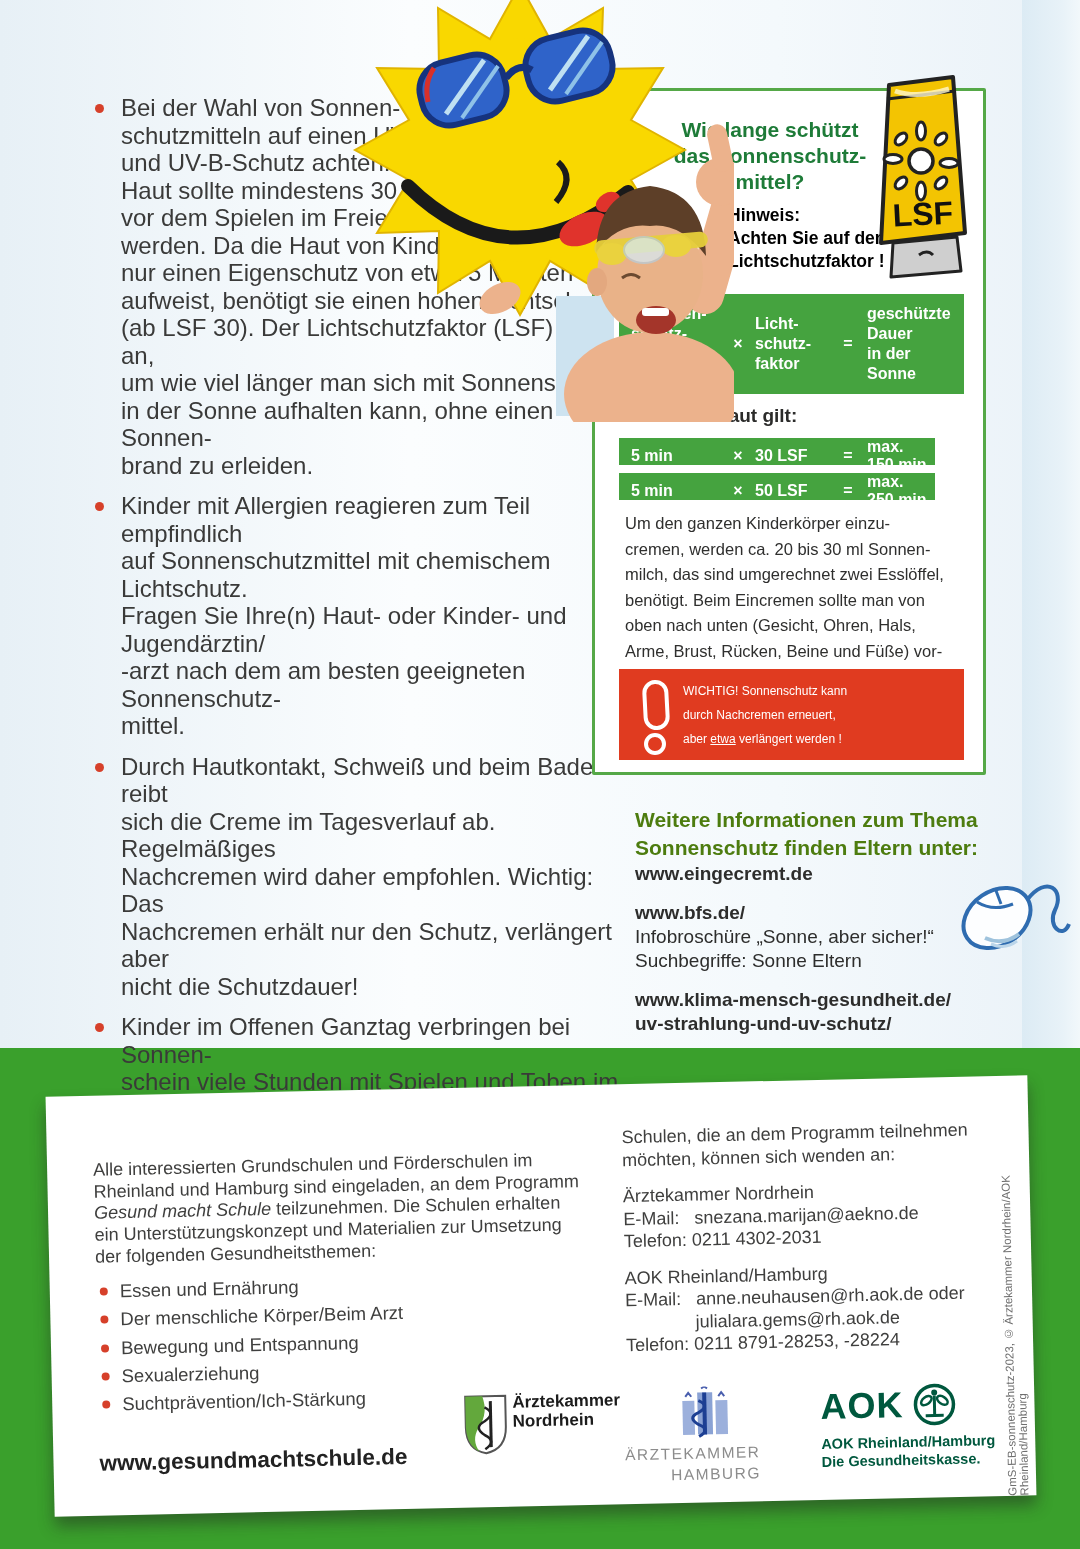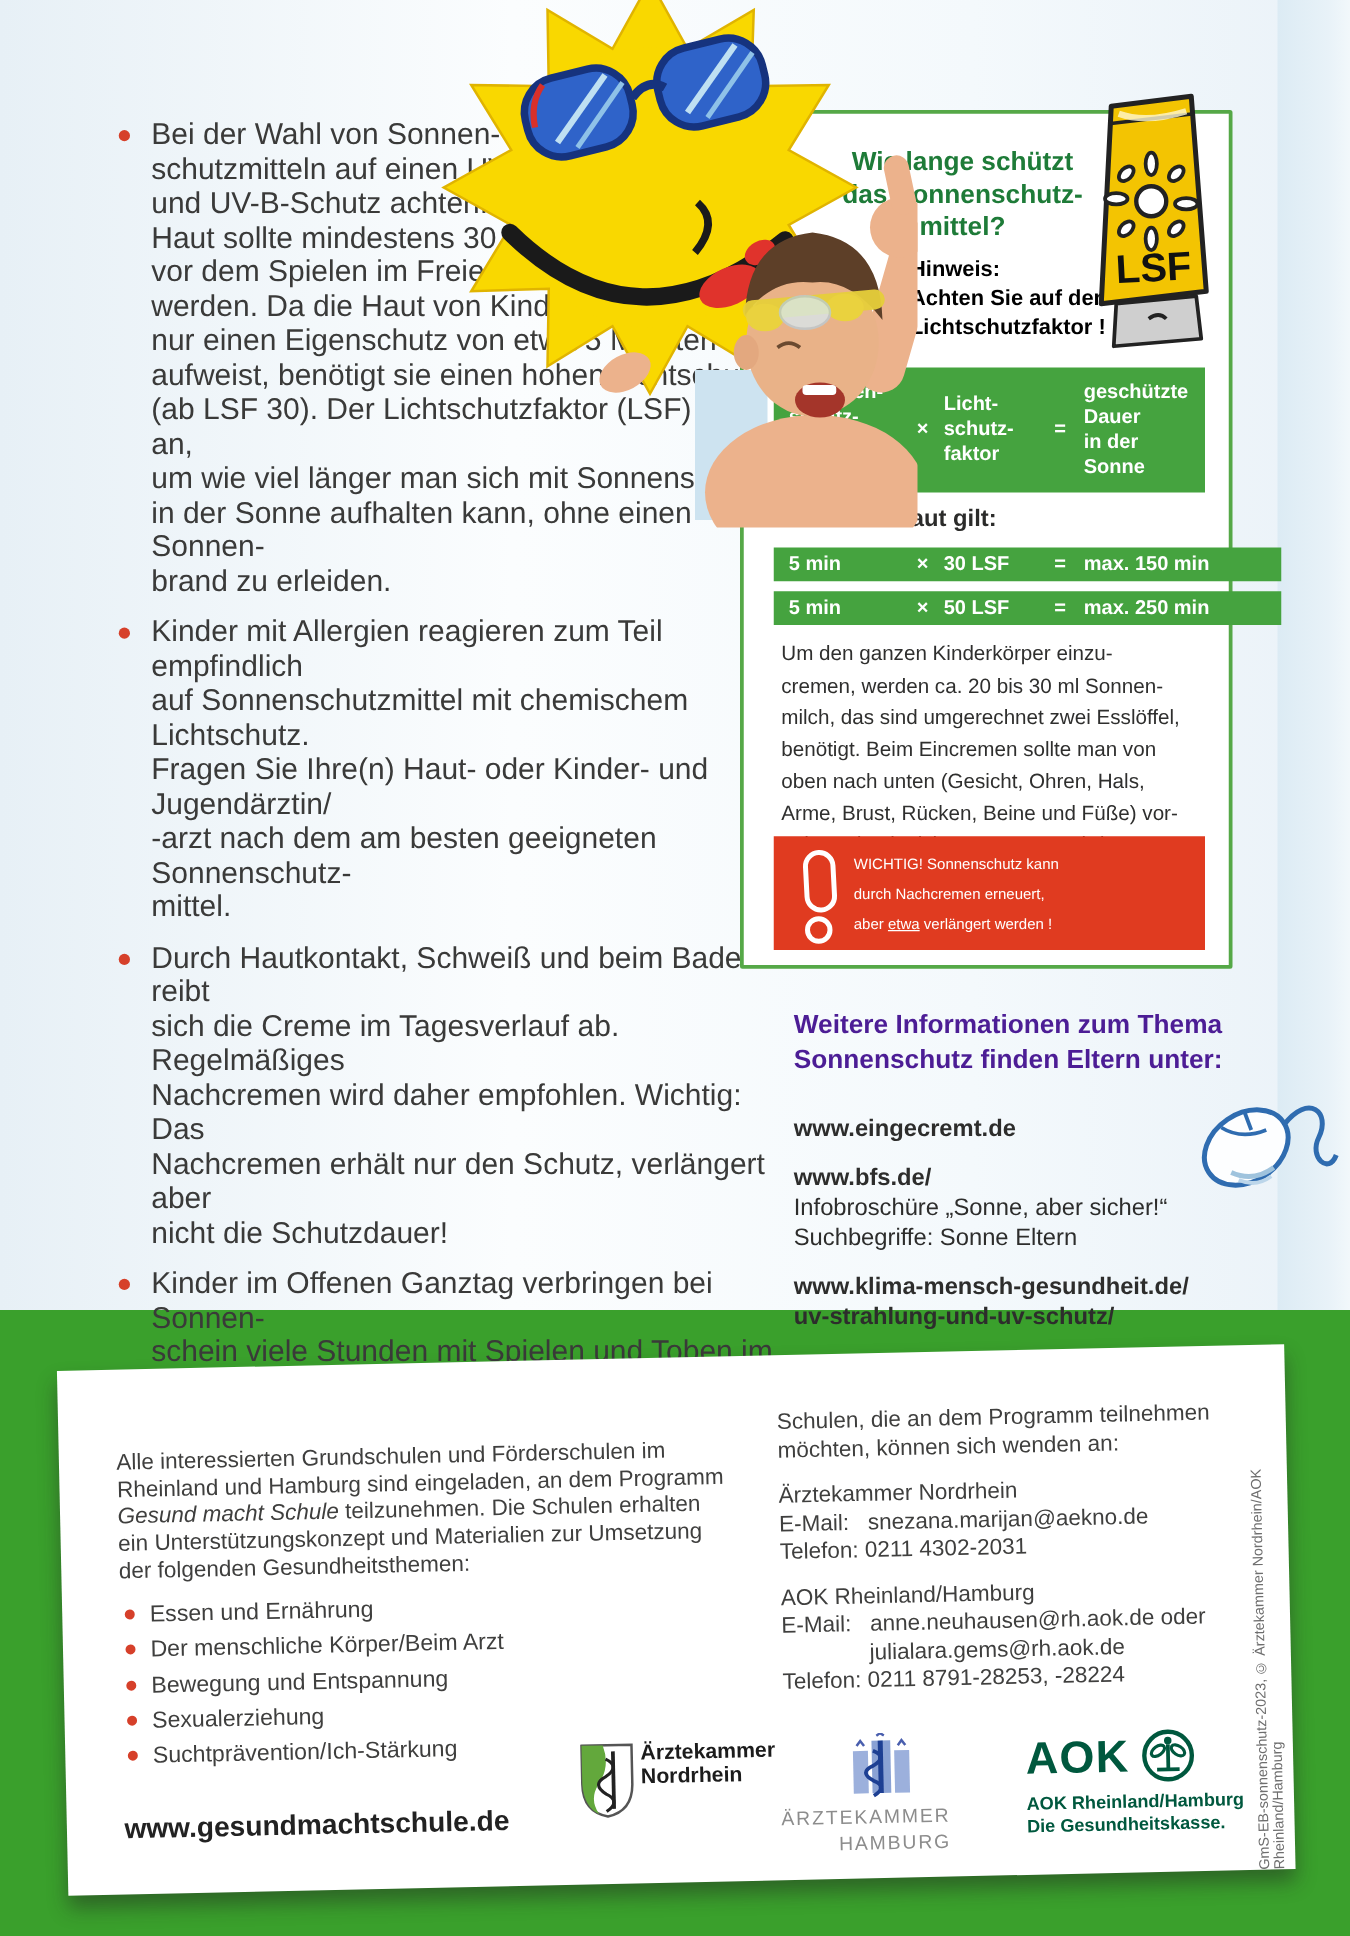--- a/index.html
+++ b/index.html
@@ -25,32 +25,32 @@
              color:#1e7b38;font-weight:bold;font-size:21px;line-height:26px;white-space:pre-line;}
   .hint{position:absolute;left:133px;top:113px;width:180px;color:#000000;
         font-weight:bold;font-size:17.5px;line-height:23px;white-space:pre-line;}
   .tube{position:absolute;left:272px;top:-36px;z-index:5;}
   .fgrid{display:grid;grid-template-columns:90px 34px 74px 38px auto;align-items:center;
          box-sizing:border-box;padding-left:12px;padding-right:4px;background:#45a33f;color:#fff;font-weight:bold;}
   .fheader{position:absolute;left:24px;top:203px;width:345px;height:100px;font-size:16px;line-height:20px;}
   .fheader .cell{white-space:pre-line;}
   .op{text-align:center;}
   .kids-heading{position:absolute;left:26px;top:314px;font-size:19px;font-weight:bold;color:#2b2b2a;}
-  .frow{position:absolute;left:24px;width:406px;height:27px;font-size:16px;}
+  .frow{position:absolute;left:24px;width:316px;height:27px;font-size:16px;}
   .frow1{top:347px;} .frow2{top:382px;}
   .box-body{position:absolute;left:30px;top:420px;width:338px;font-size:16.5px;line-height:25.5px;
             color:#2f2f2e;white-space:pre-line;}
   .important{position:absolute;left:24px;top:578px;width:345px;height:91px;background:#e03b20;
              color:#fff;box-sizing:border-box;}
   .imp-icon{position:absolute;left:16px;top:8px;}
   .imp-text{position:absolute;left:64px;top:10px;font-size:12px;line-height:24px;font-weight:normal;}
   .imp-text .u{text-decoration:underline;}
   
   .more{position:absolute;left:635px;top:806px;width:400px;z-index:2;color:#2d2d2c;}
-  .more-title{color:#4c1d95;font-weight:bold;font-size:21px;line-height:28px;white-space:pre-line;margin-bottom:30px;}
+  .more-title{color:#4d7c0f;font-weight:bold;font-size:21px;line-height:28px;white-space:pre-line;margin-bottom:0;}
   .link{font-weight:bold;font-size:19px;line-height:24px;white-space:pre-line;}
   .link-sub{font-size:19px;line-height:24px;white-space:pre-line;}
   .more .blk{margin-bottom:15px;}
   .mouse{position:absolute;left:955px;top:856px;z-index:2;}
   
   .band{position:absolute;left:0;top:1048px;width:1080px;height:501px;background:#3aa02c;}
   .card{position:absolute;left:50px;top:1086px;width:982px;height:420px;background:#ffffff;
         transform:rotate(-1.25deg);box-shadow:0 10px 16px rgba(30,30,30,.45);z-index:4;color:#3f3f3e;}
   .intro{position:absolute;left:46px;top:42px;width:540px;font-size:18px;line-height:21.8px;white-space:pre-line;}
   .intro .it{font-style:italic;}

